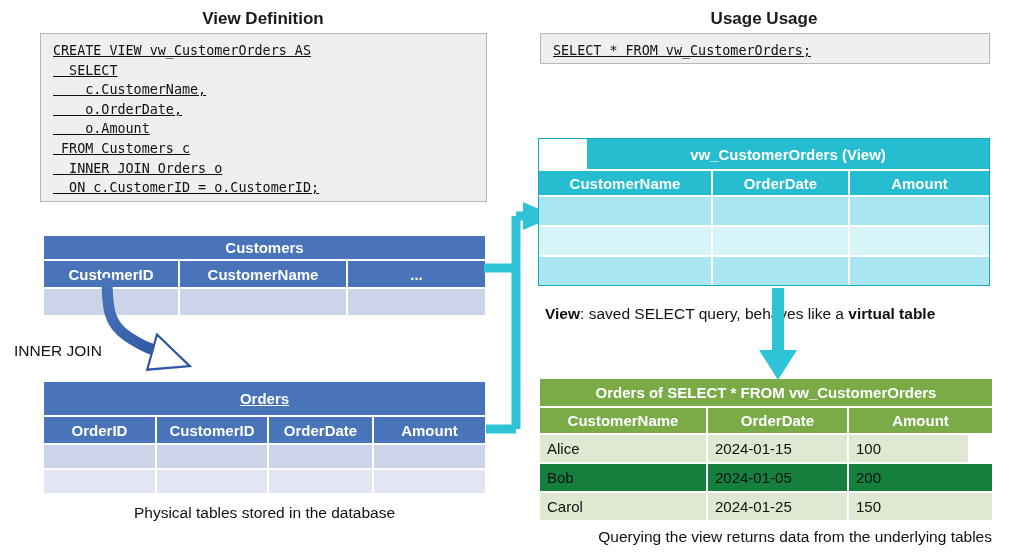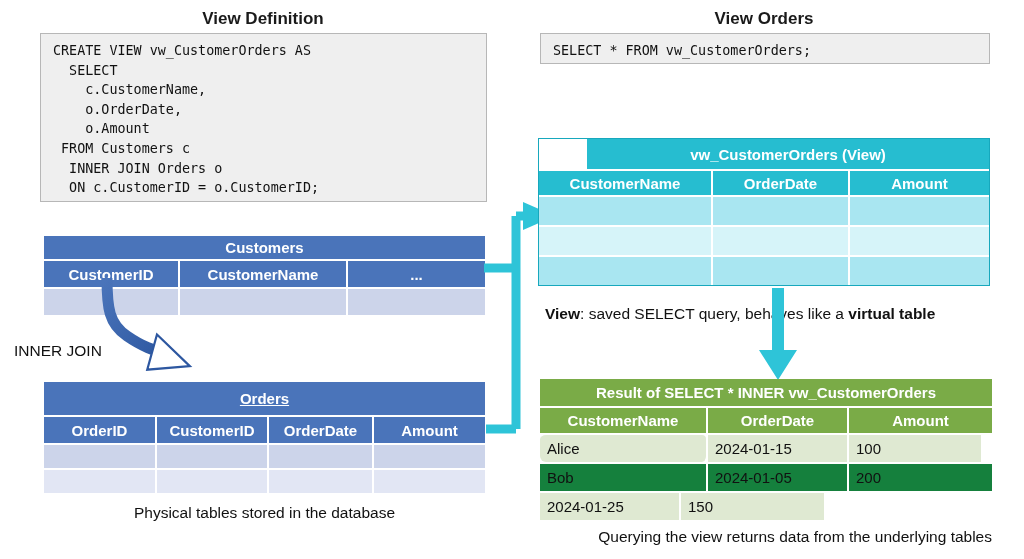--- a/index.html
+++ b/index.html
@@ -14,21 +14,21 @@
   .sec-title{
     font-size:17px;font-weight:bold;color:#1a1a1a;text-align:center;
     letter-spacing:0px;
   }
 
   
   .code-box{
     background:#efefef;border:1px solid #b7b7b7;
     font-family:"DejaVu Sans Mono","Liberation Mono",monospace;
     font-size:13.4px;line-height:19.6px;color:#111;
-    white-space:pre;box-sizing:border-box;
+    white-space:pre;box-sizing:border-box;text-decoration:underline;
   }
   #view-definition-code{padding:7px 10px 8px 12px;}
   #view-usage-code{padding:7px 10px 7px 12px;}
 
   
   .tbl{box-sizing:border-box;}
   .tbl .cap{
     color:#fff;font-weight:bold;text-align:center;
     font-size:15px;line-height:1;display:flex;align-items:center;
     justify-content:center;box-sizing:border-box;
@@ -155,21 +155,21 @@
   <g fill="none" stroke="#2ec4d8" stroke-width="9">
     <path d="M1,65 L33,65"></path>
     <path d="M33,65 L33,13"></path>
     <path d="M33,13 L44,13"></path>
     <path d="M33,65 L33,226"></path>
     <path d="M33,226 L3,226"></path>
   </g>
   <path d="M40,-1 L72,13 L40,27 Z" fill="#2ec4d8"></path>
 </svg>
 
-<div class="abs sec-title" style="left:538px;top:9px;width:452px;">View Orders</div>
+<div class="abs sec-title" style="left:538px;top:9px;width:452px;">Usage Usage</div>
 
 <div class="abs code-box" id="view-usage-code" style="left:540px;top:33px;width:450px;height:31px;">SELECT * FROM vw_CustomerOrders;</div>
 
 <div class="abs tbl cyan" style="left:538px;top:138px;width:452px;">
   <div class="cap" style="height:30px;margin-left:48px;">vw_CustomerOrders (View)</div>
   <div class="hdr" style="height:26px;">
     <div class="th" style="width:174px;">CustomerName</div>
     <div class="th" style="width:137px;">OrderDate</div>
     <div class="th" style="width:139px;">Amount</div>
   </div>
@@ -192,35 +192,36 @@
 
 <div class="abs caption" style="left:545px;top:305px;width:450px;">
   <b>View</b><span>: saved SELECT query, behaves like a </span><b>virtual table</b>
 </div>
 
 <svg class="abs" style="left:757px;top:288px;" width="42" height="94" viewBox="0 0 42 94">
   <path d="M15,0 L27,0 L27,62 L40,62 L21,92 L2,62 L15,62 Z" fill="#2ec4d8"></path>
 </svg>
 
 <div class="abs tbl green" style="left:540px;top:379px;width:452px;">
-  <div class="cap" style="height:27px;">Result of SELECT * INNER vw_CustomerOrders</div>
+  <div class="cap" style="height:27px;">Orders of SELECT * FROM vw_CustomerOrders</div>
   <div class="hdr" style="height:27px;">
     <div class="th" style="width:168px;">CustomerName</div>
     <div class="th" style="width:141px;">OrderDate</div>
     <div class="th" style="width:143px;">Amount</div>
   </div>
   <div class="row r0" style="height:29px;">
-    <div class="td" style="width:168px;border-radius:6px;">Alice</div>
+    <div class="td" style="width:168px;">Alice</div>
     <div class="td" style="width:141px;">2024-01-15</div>
-    <div class="td" style="width:132px;">100</div>
+    <div class="td" style="width:119px;">100</div>
   </div>
   <div class="row r1" style="height:29px;">
     <div class="td" style="width:168px;">Bob</div>
     <div class="td" style="width:141px;">2024-01-05</div>
     <div class="td" style="width:143px;">200</div>
   </div>
   <div class="row r0" style="height:29px;">
+    <div class="td" style="width:168px;">Carol</div>
     <div class="td" style="width:141px;">2024-01-25</div>
     <div class="td" style="width:143px;">150</div>
   </div>
 </div>
 
 <div class="abs caption" style="left:540px;top:528px;width:452px;text-align:right;">Querying the view returns data from the underlying tables</div>
 
 </body></html>

